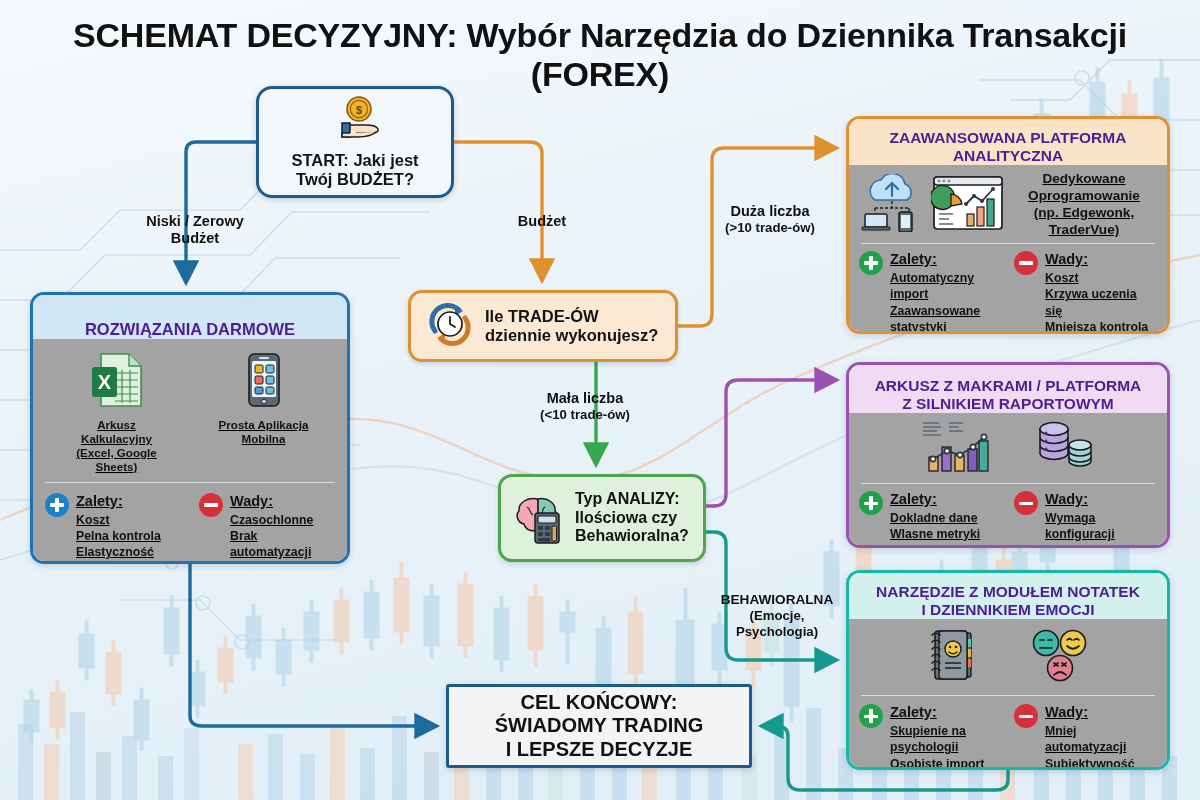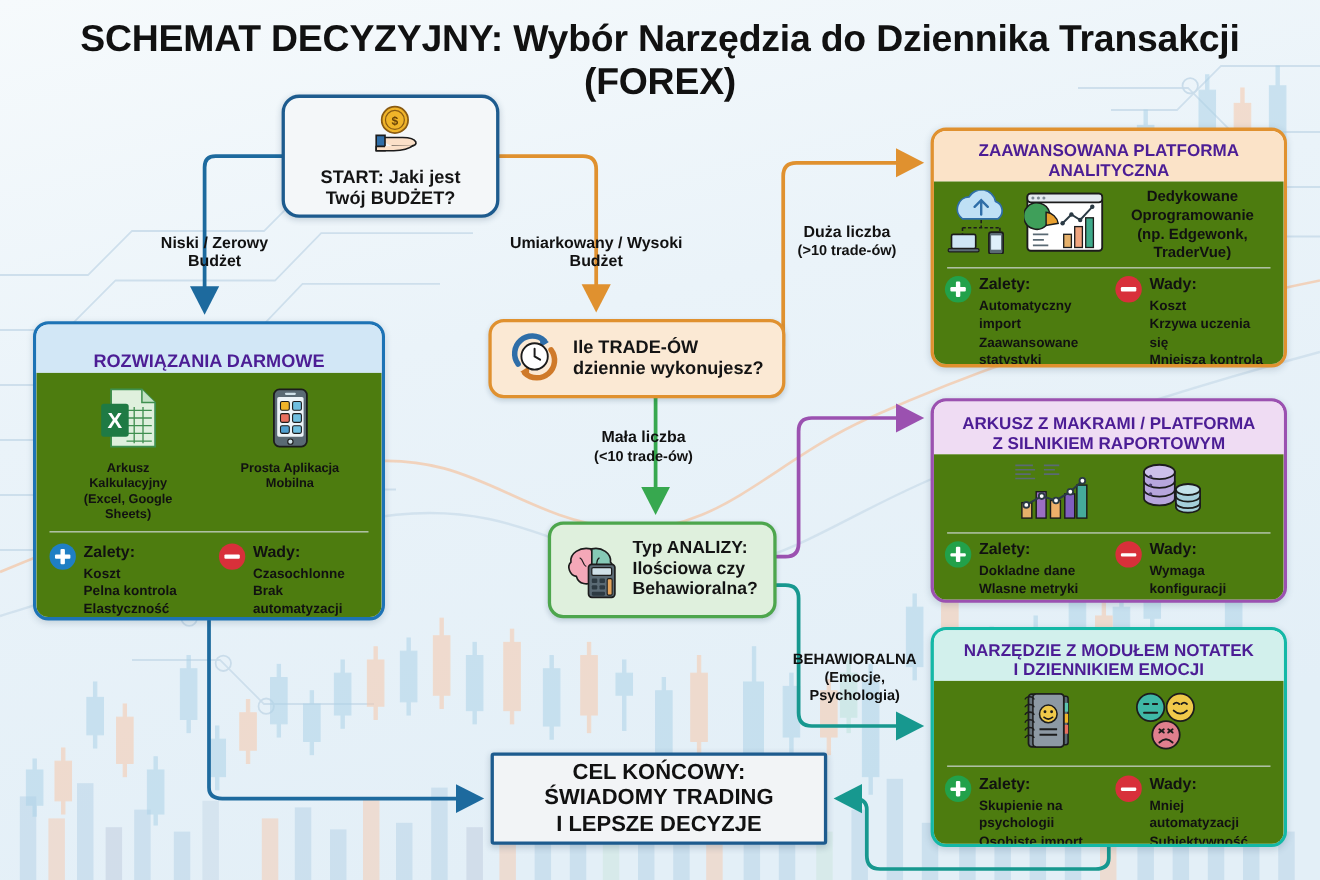--- a/index.html
+++ b/index.html
@@ -42,21 +42,21 @@
     left:256px;top:86px;width:198px;height:112px;
     background:#f4f7f9;border:3px solid #1d5b8e;border-radius:16px;
     display:flex;flex-direction:column;align-items:center;justify-content:flex-start;
     padding-top:6px;box-shadow:0 2px 6px rgba(25,60,90,.2);
   }
   #start .dtext{font-size:16.5px;text-align:center;margin-top:2px;}
 
   
   #trades{
     left:408px;top:290px;width:270px;height:72px;
-    background:#fbe9d4;border:3px solid #e0912f;padding-left:12px;margin-left:36px;
+    background:#fbe9d4;border:3px solid #e0912f;padding-left:12px;
   }
   #trades .dtext{font-size:16.5px;margin-left:8px;}
 
   
   #analysis{
     left:498px;top:474px;width:208px;height:88px;
     background:#dff0dd;border:3px solid #4da64d;padding-left:10px;
   }
   #analysis .dtext{font-size:16px;margin-left:6px;}
 
@@ -71,21 +71,21 @@
 
   
   .card{
     position:absolute;box-sizing:border-box;border-radius:14px;overflow:hidden;
     background:#ffffff;box-shadow:0 2px 7px rgba(25,60,90,.18);
   }
   .card .chead{
     text-align:center;font-weight:bold;color:#4c1d95;line-height:1.16;
     display:flex;align-items:flex-end;justify-content:center;
   }
-  .card .cbody{background:#4d7c0f;position:relative;}
+  .card .cbody{background:#a3a3a3;position:relative;text-decoration:underline;}
   .divider{height:1px;background:#d8dde2;margin:0 12px;}
 
   .proscons{display:flex;}
   .pc{display:flex;gap:7px;}
   .pc .bullet{
     width:24px;height:24px;border-radius:50%;flex:0 0 24px;margin-top:1px;
     position:relative;
   }
   .pc .bullet.plus{background:#1f7fc4;}
   .pc .bullet.plusgreen{background:#22a14a;}
@@ -758,21 +758,20 @@
         </div>
       </div>
     </div>
 
     <div class="elabel" style="left:120px;top:213px;width:150px;">
       <div>Niski / Zerowy</div>
       <div>Budżet</div>
     </div>
 
     <div class="elabel" style="left:430px;top:213px;width:224px;">
-      <div>Umiarkowany / Wysoki</div>
       <div>Budżet</div>
     </div>
 
     <div class="elabel" style="left:700px;top:203px;width:140px;">
       <div>Duża liczba</div>
       <div class="sub">(&gt;10 trade-ów)</div>
     </div>
 
     <div class="elabel" style="left:511px;top:390px;width:148px;">
       <div>Mała liczba</div>

